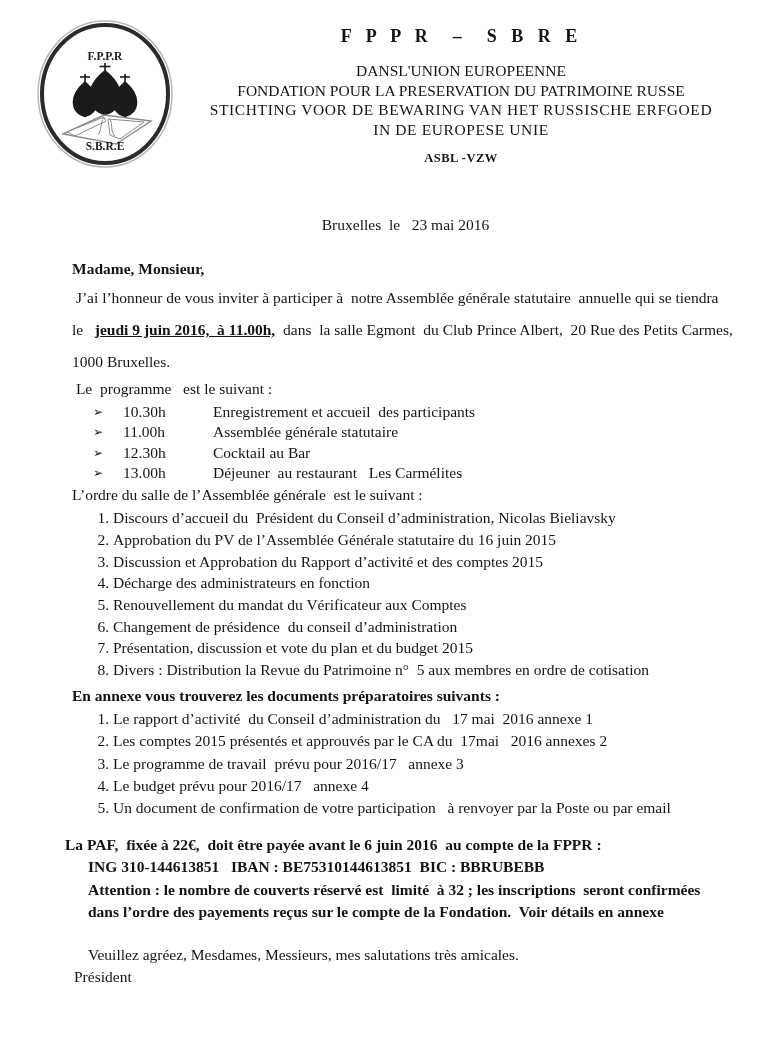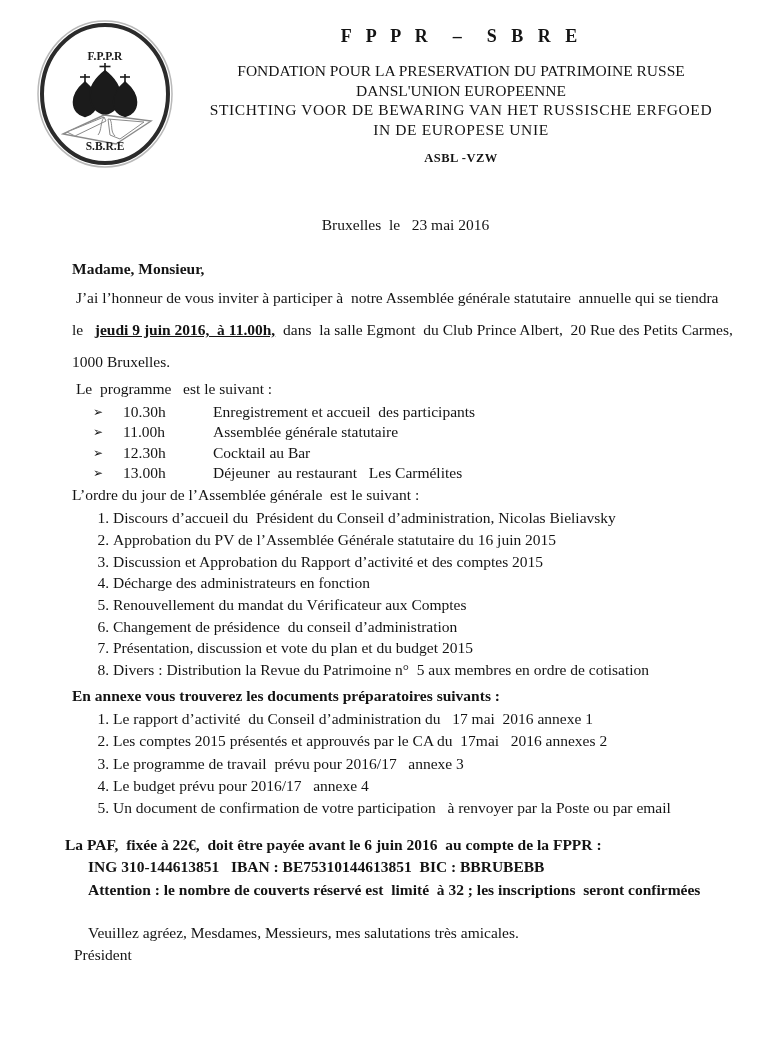--- a/index.html
+++ b/index.html
@@ -81,22 +81,22 @@
           <path d="M37,114 L74,99 L76,103 L45,118 Z" stroke-width="1"></path>
           <path d="M78,101 L114,104 L90,121 L80,117 Z" stroke-width="1"></path>
           <path d="M74,99 C70,105 72,112 68,117" fill="none" stroke-width="1"></path>
           <path d="M80,101 C83,107 80,113 85,118" fill="none" stroke-width="1"></path>
         </g>
         <text x="75" y="132" text-anchor="middle" font-family="Liberation Serif, serif" font-size="11.5" font-weight="bold" fill="#1c1c1c">S.B.R.E</text>
       </svg>
     </div>
     <div class="head-text">
       <div class="head-title">F P P R  –  S B R E</div>
+      <div class="org-line">DANSL'UNION EUROPEENNE</div>
       <div class="org-line">FONDATION POUR LA PRESERVATION DU PATRIMOINE RUSSE</div>
-      <div class="org-line">DANSL'UNION EUROPEENNE</div>
       <div class="org-line spaced">STICHTING VOOR DE BEWARING VAN HET RUSSISCHE ERFGOED</div>
       <div class="org-line spaced">IN DE EUROPESE UNIE</div>
       <div class="legal">ASBL -VZW</div>
     </div>
   </header>
 
   <main class="body-text">
     <p class="dateline pre">Bruxelles  le   23 mai 2016</p>
 
     <p class="salutation pre">Madame, Monsieur,</p>
@@ -105,21 +105,21 @@
 
     <p class="program-intro pre"> Le  programme   est le suivant :</p>
 
     <ul class="program">
       <li><span class="arrow">➢</span><span class="time">10.30h</span><span>Enregistrement et accueil  des participants</span></li>
       <li><span class="arrow">➢</span><span class="time">11.00h</span><span>Assemblée générale statutaire</span></li>
       <li><span class="arrow">➢</span><span class="time">12.30h</span><span>Cocktail au Bar</span></li>
       <li><span class="arrow">➢</span><span class="time">13.00h</span><span>Déjeuner  au restaurant   Les Carmélites</span></li>
     </ul>
 
-    <p class="agenda-intro pre">L’ordre du jour de l’Assemblée générale  est le suivant :</p>
+    <p class="agenda-intro pre">L’ordre du salle de l’Assemblée générale  est le suivant :</p>
 
     <ol class="num-list agenda">
       <li>Discours d’accueil du  Président du Conseil d’administration, Nicolas Bieliavsky</li>
       <li>Approbation du PV de l’Assemblée Générale statutaire du 16 juin 2015</li>
       <li>Discussion et Approbation du Rapport d’activité et des comptes 2015</li>
       <li>Décharge des administrateurs en fonction</li>
       <li>Renouvellement du mandat du Vérificateur aux Comptes</li>
       <li>Changement de présidence  du conseil d’administration</li>
       <li>Présentation, discussion et vote du plan et du budget 2015</li>
       <li>Divers : Distribution la Revue du Patrimoine n°  5 aux membres en ordre de cotisation</li>
@@ -132,20 +132,21 @@
       <li>Les comptes 2015 présentés et approuvés par le CA du  17mai   2016 annexes 2</li>
       <li>Le programme de travail  prévu pour 2016/17   annexe 3</li>
       <li>Le budget prévu pour 2016/17   annexe 4</li>
       <li>Un document de confirmation de votre participation   à renvoyer par la Poste ou par email</li>
     </ol>
 
     <div class="payment">
       <p class="pay-first">La PAF,  fixée à 22€,  doit être payée avant le 6 juin 2016  au compte de la FPPR :</p>
       <p class="pay-ind">ING 310-144613851   IBAN : BE75310144613851  BIC : BBRUBEBB</p>
       <p class="pay-ind">Attention : le nombre de couverts réservé est  limité  à 32 ; les inscriptions  seront confirmées</p>
+      <p class="pay-ind">dans l’ordre des payements reçus sur le compte de la Fondation.  Voir détails en annexe</p>
     </div>
 
     <p class="closing pre">Veuillez agréez, Mesdames, Messieurs, mes salutations très amicales.</p>
 
     <p class="sig-title pre">Président</p>
   </main>
 
 </div>
 
 </body></html>

